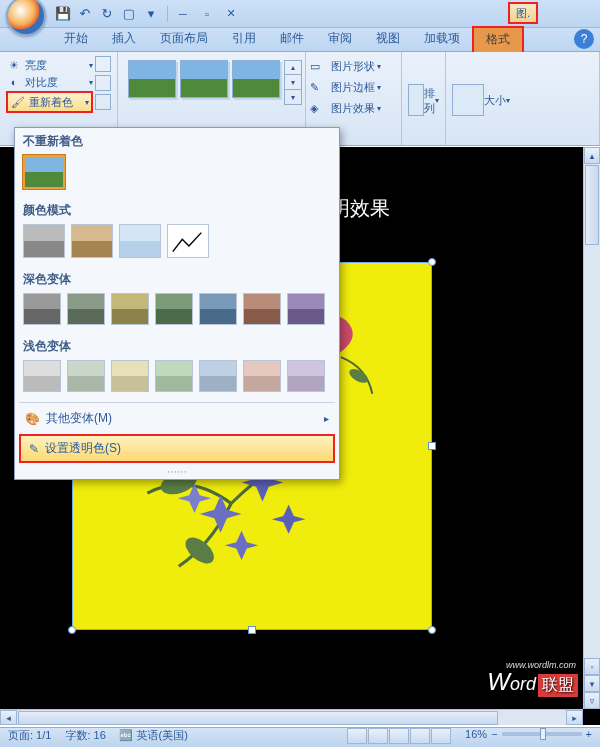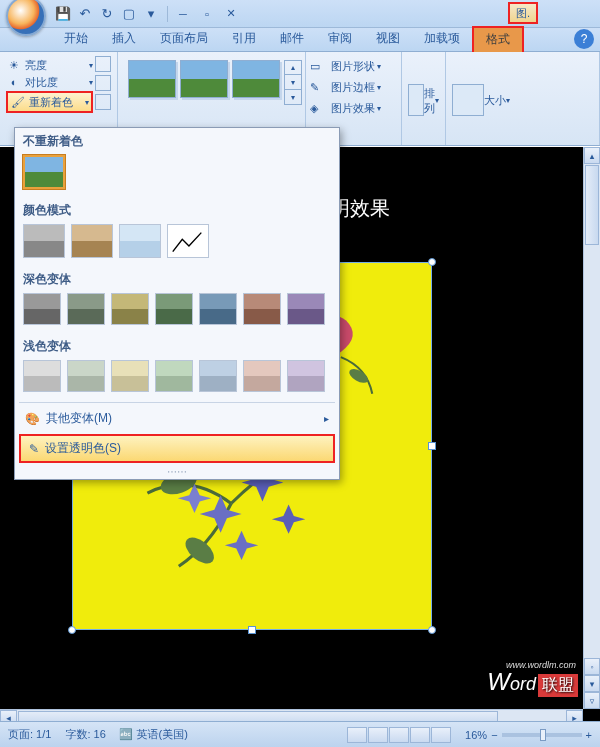--- a/index.html
+++ b/index.html
@@ -75,21 +75,21 @@
 .scroll-v .btn.bot{position:absolute;bottom:17px;left:0;right:0;}
 .scroll-v .btn.bot2{position:absolute;bottom:0;left:0;right:0;}
 .scroll-v .nav{position:absolute;bottom:34px;left:0;right:0;}
 .scroll-v .nav .btn{height:17px;}
 
 .scroll-h { position:absolute; bottom:22px; left:0; right:17px; height:16px; background:#dce6f3; border-top:1px solid #b0c4de; display:flex;}
 .scroll-h .btn{width:17px;background:linear-gradient(#e9f0fa,#cadaf0);border:1px solid #9cb6d8;display:flex;align-items:center;justify-content:center;font-size:9px;color:#2a5a9b;}
 .scroll-h .track{flex:1;}
 .scroll-h .thumb-s{width:480px;height:14px;background:linear-gradient(#e4ecf8,#c8d9ef);border:1px solid #9cb6d8;margin:1px;}
 
-.statusbar { position:absolute; bottom:0; left:0; right:0; height:26px; background: linear-gradient(#d5e4f6,#bcd3ee); border-top:1px solid #8faed2; display:flex; align-items:center; font-size:11px; color:#2a5a9b; padding: 0 8px; gap:14px;}
+.statusbar { position:absolute; bottom:0; left:0; right:0; height:20px; background: linear-gradient(#d5e4f6,#bcd3ee); border-top:1px solid #8faed2; display:flex; align-items:flex-start; font-size:11px; color:#2a5a9b; padding: 0 8px; gap:14px;}
 .statusbar .views { margin-left:auto; display:flex; gap:1px;}
 .statusbar .view-btn { width:20px; height:16px; background:linear-gradient(#e9f0fa,#cadaf0); border:1px solid #9cb6d8;}
 .statusbar .zoom { display:flex; align-items:center; gap:4px;}
 .statusbar .slider { width:80px; height:4px; background:#aac2e0; position:relative;}
 .statusbar .slider .kn { position:absolute; left:38px; top:-4px; width:6px; height:12px; background:#e9f0fa; border:1px solid #7a9bc4;}
 
 .watermark { position:absolute; bottom:28px; right:22px; color:#fff; font-family: Georgia, serif; font-size:24px; font-style:italic; text-shadow:1px 1px 2px #000; display:flex; align-items:baseline;}
 .watermark .lm { background:#d93a3a; padding:1px 4px; font-size:16px; font-style:normal; font-family:"Microsoft YaHei"; margin-left:2px;}
 .watermark .sub { font-size:9px; position:absolute; top:-8px; right:2px; color:#ddd;}
 </style>

